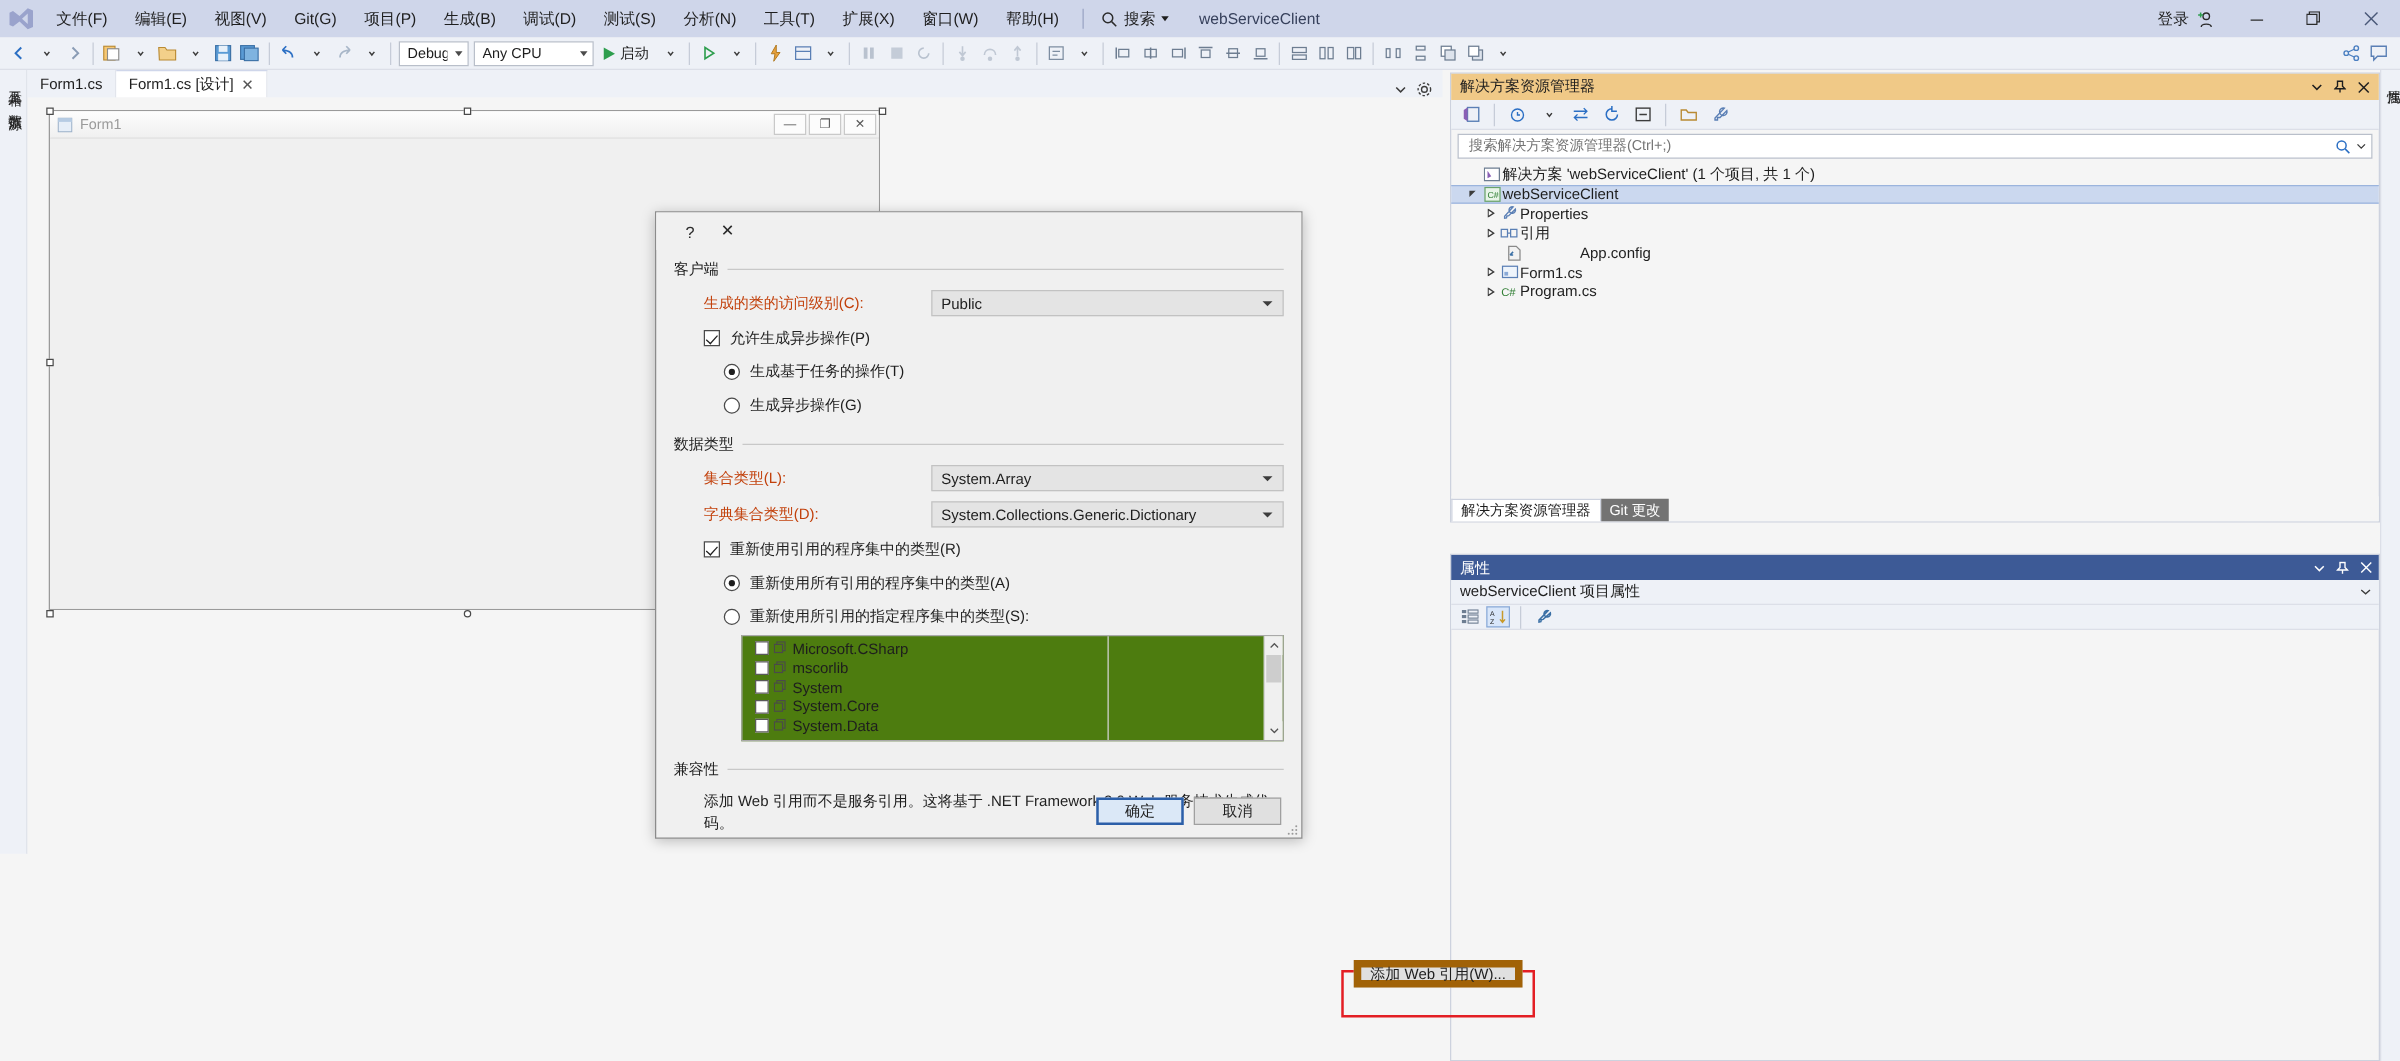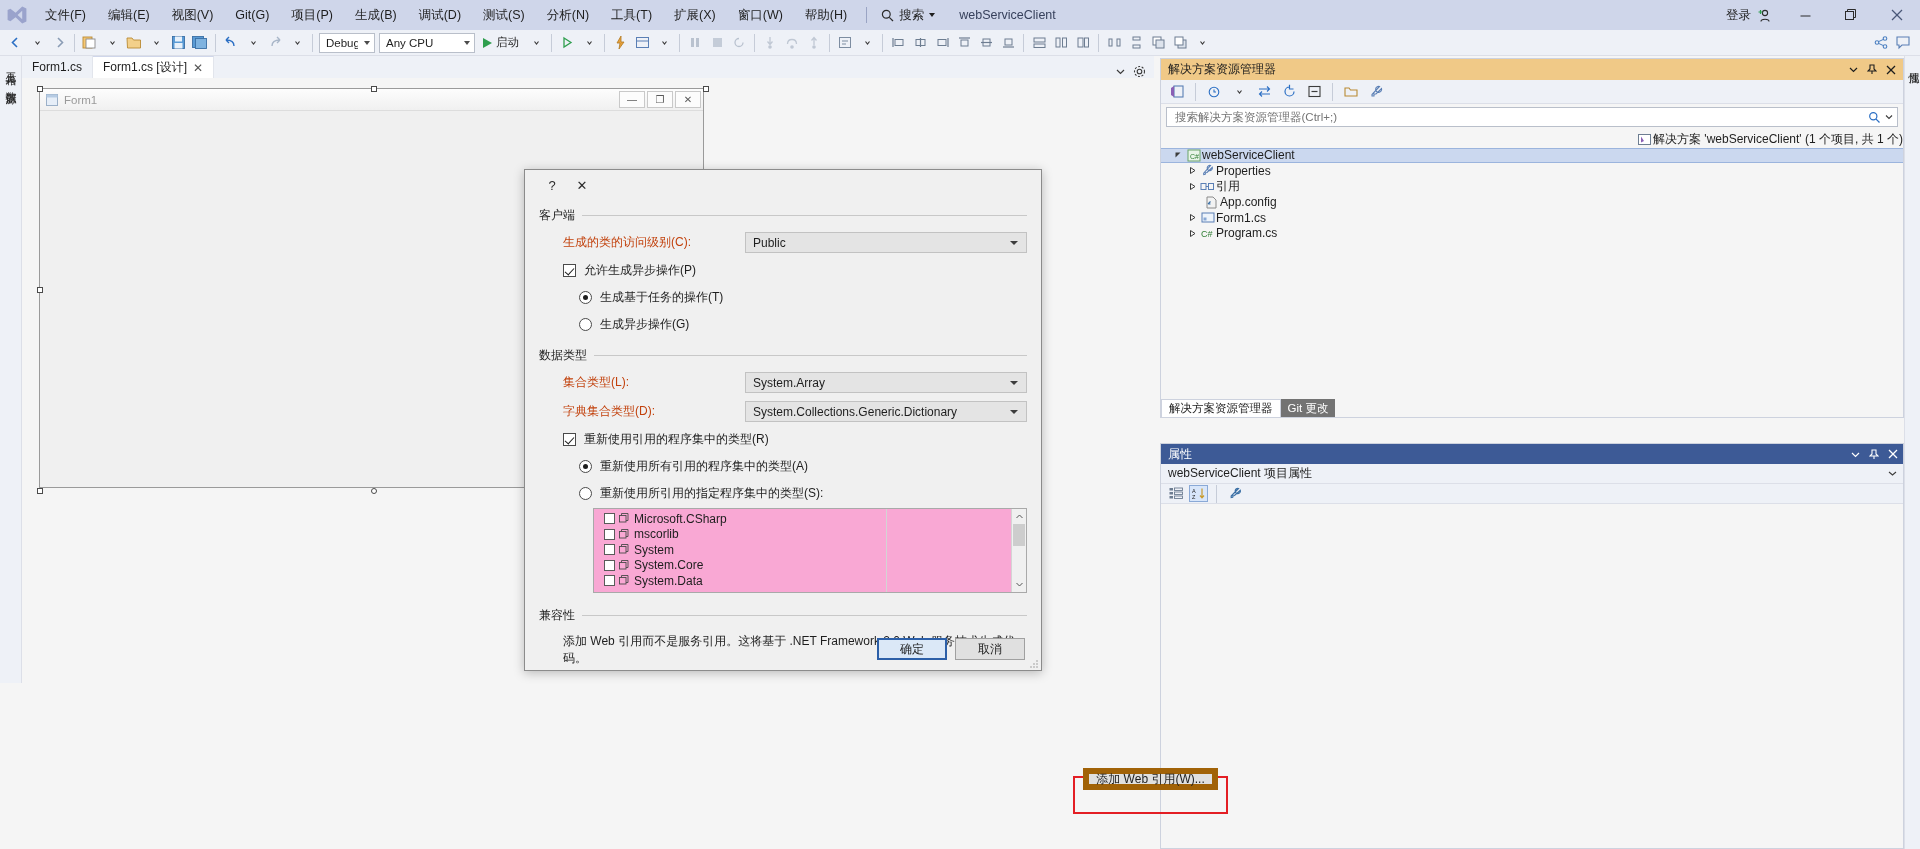--- a/index.html
+++ b/index.html
@@ -197,21 +197,21 @@
   .ck.on::after {
     content:""; position:absolute; left:3px; top:1px; width:4px; height:8px;
     border:solid #1e1e1e; border-width:0 1.6px 1.6px 0; transform:rotate(42deg);
   }
   .ckrow .cl { font-size:12px; color:#1e1e1e; }
   .rdrow { display:flex; align-items:center; gap:8px; margin-top:10px; padding-left:40px;}
   .rd { width:13px; height:13px; border:1px solid #4a4a4a; border-radius:50%; background:#fff; position:relative; flex:none;}
   .rd.on::after { content:""; position:absolute; left:3px; top:3px; width:5px; height:5px; border-radius:50%; background:#1e1e1e;}
   .rdrow .rl { font-size:12px; color:#1e1e1e; }
   .asmbox {
-    margin:6px 0 0 54px; height:85px; background:#f9a8d4; border:1px solid #a9a9a9;
+    margin:6px 0 0 54px; height:85px; background:#4d7c0f; border:1px solid #a9a9a9;
     display:flex; position:relative;
   }
   .asm-left { flex:1; padding-top:2px; overflow:hidden;}
   .asm-divider { width:1px; background:#d4d4d4; }
   .asm-right { width:124px; }
   .asmrow { height:15.5px; display:flex; align-items:center; gap:4px; padding-left:10px; font-size:12px; color:#1e1e1e;}
   .asm-ck { width:11px; height:11px; border:1px solid #5a5a5a; background:#fff; flex:none;}
   .sbar { width:15px; background:#f0f0f0; border-left:1px solid #d4d4d4; display:flex; flex-direction:column; }
   .sb-arr { height:15px; display:flex; align-items:center; justify-content:center; font-size:7px; color:#555; background:#f0f0f0;}
   .sb-thumb { height:22px; background:#cdcdcd; margin:0 1px;}
@@ -710,21 +710,21 @@
           </svg>
       </span>
       <span style="margin-left:4px;">
         <svg width="8" height="8" viewBox="0 0 8 8">
             <path d="M1 2.5 L4 5.5 L7 2.5" fill="none" stroke="#3c3c3c" stroke-width="1.1"></path>
           </svg>
       </span>
     </div>
     <div class="tree">
 
-      <div class="trow" style="padding-left:11px;justify-content:flex-end;">
+      <div class="trow" style="padding-left:11px;">
         <span class="tarrow"></span>
         <span class="ticon">
           <svg width="13" height="13" viewBox="0 0 13 13">
               <rect x="0.5" y="1.5" width="12" height="10" fill="#fff" stroke="#6d7d91" stroke-width="1"></rect>
               <path d="M3 3.5 L3 9.5 L6 8 L3 3.5 Z" fill="#8a5fb5"></path>
             </svg>
         </span>
         <span>解决方案 'webServiceClient' (1 个项目, 共 1 个)</span>
       </div>
 
@@ -766,21 +766,21 @@
         <span class="ticon">
           <svg width="15" height="13" viewBox="0 0 15 13">
               <rect x="1" y="3.5" width="5" height="6" fill="none" stroke="#5a7fb5" stroke-width="1"></rect>
               <rect x="8.5" y="3.5" width="5" height="6" fill="none" stroke="#5a7fb5" stroke-width="1"></rect>
               <line x1="6" y1="6.5" x2="8.5" y2="6.5" stroke="#5a7fb5" stroke-width="1"></line>
             </svg>
         </span>
         <span>引用</span>
       </div>
 
-      <div class="trow" style="padding-left:42px;">
+      <div class="trow" style="padding-left:42px;gap:44px;">
         <span class="ticon">
           <svg width="13" height="13" viewBox="0 0 13 13">
               <path d="M2 1 h6 l3 3 v8 h-9 z" fill="#f2f2f2" stroke="#8a8a8a" stroke-width="1"></path>
               <path d="M3 8 l2.5 -2.5 M3 8 h2.5" fill="none" stroke="#3a6fa5" stroke-width="1.2"></path>
             </svg>
         </span>
         <span>App.config</span>
       </div>
 
       <div class="trow" style="padding-left:25px;">

